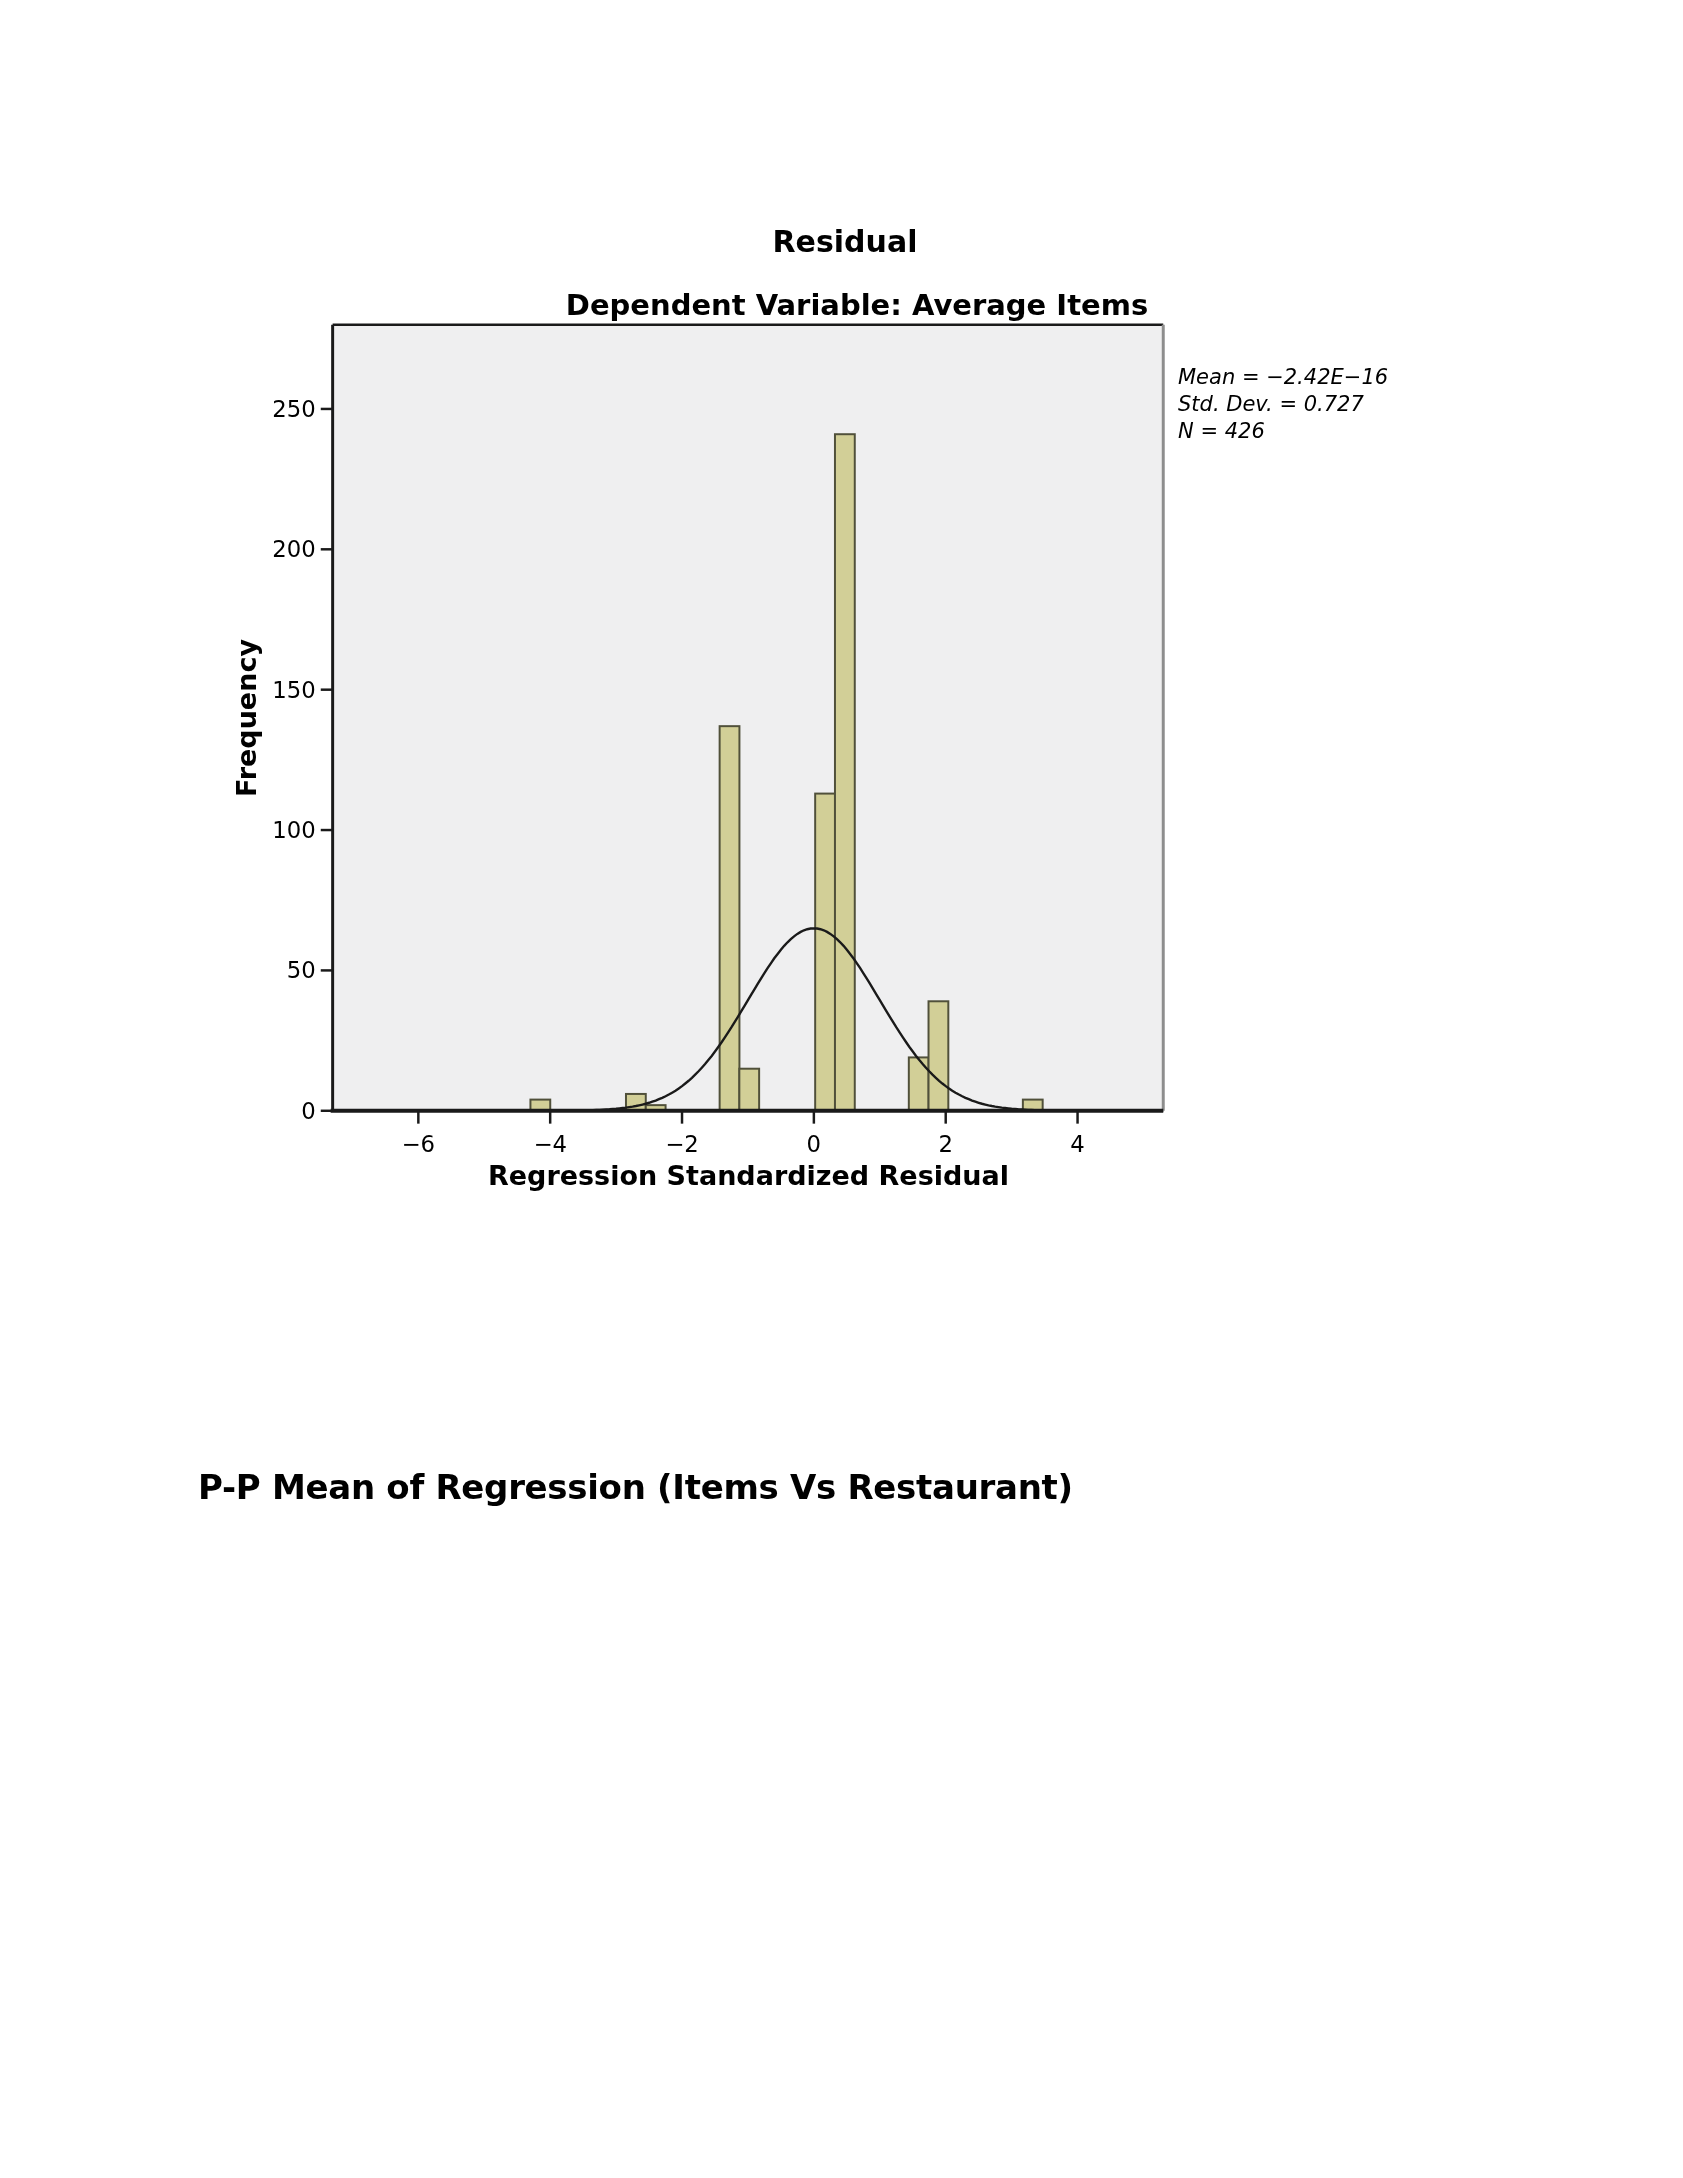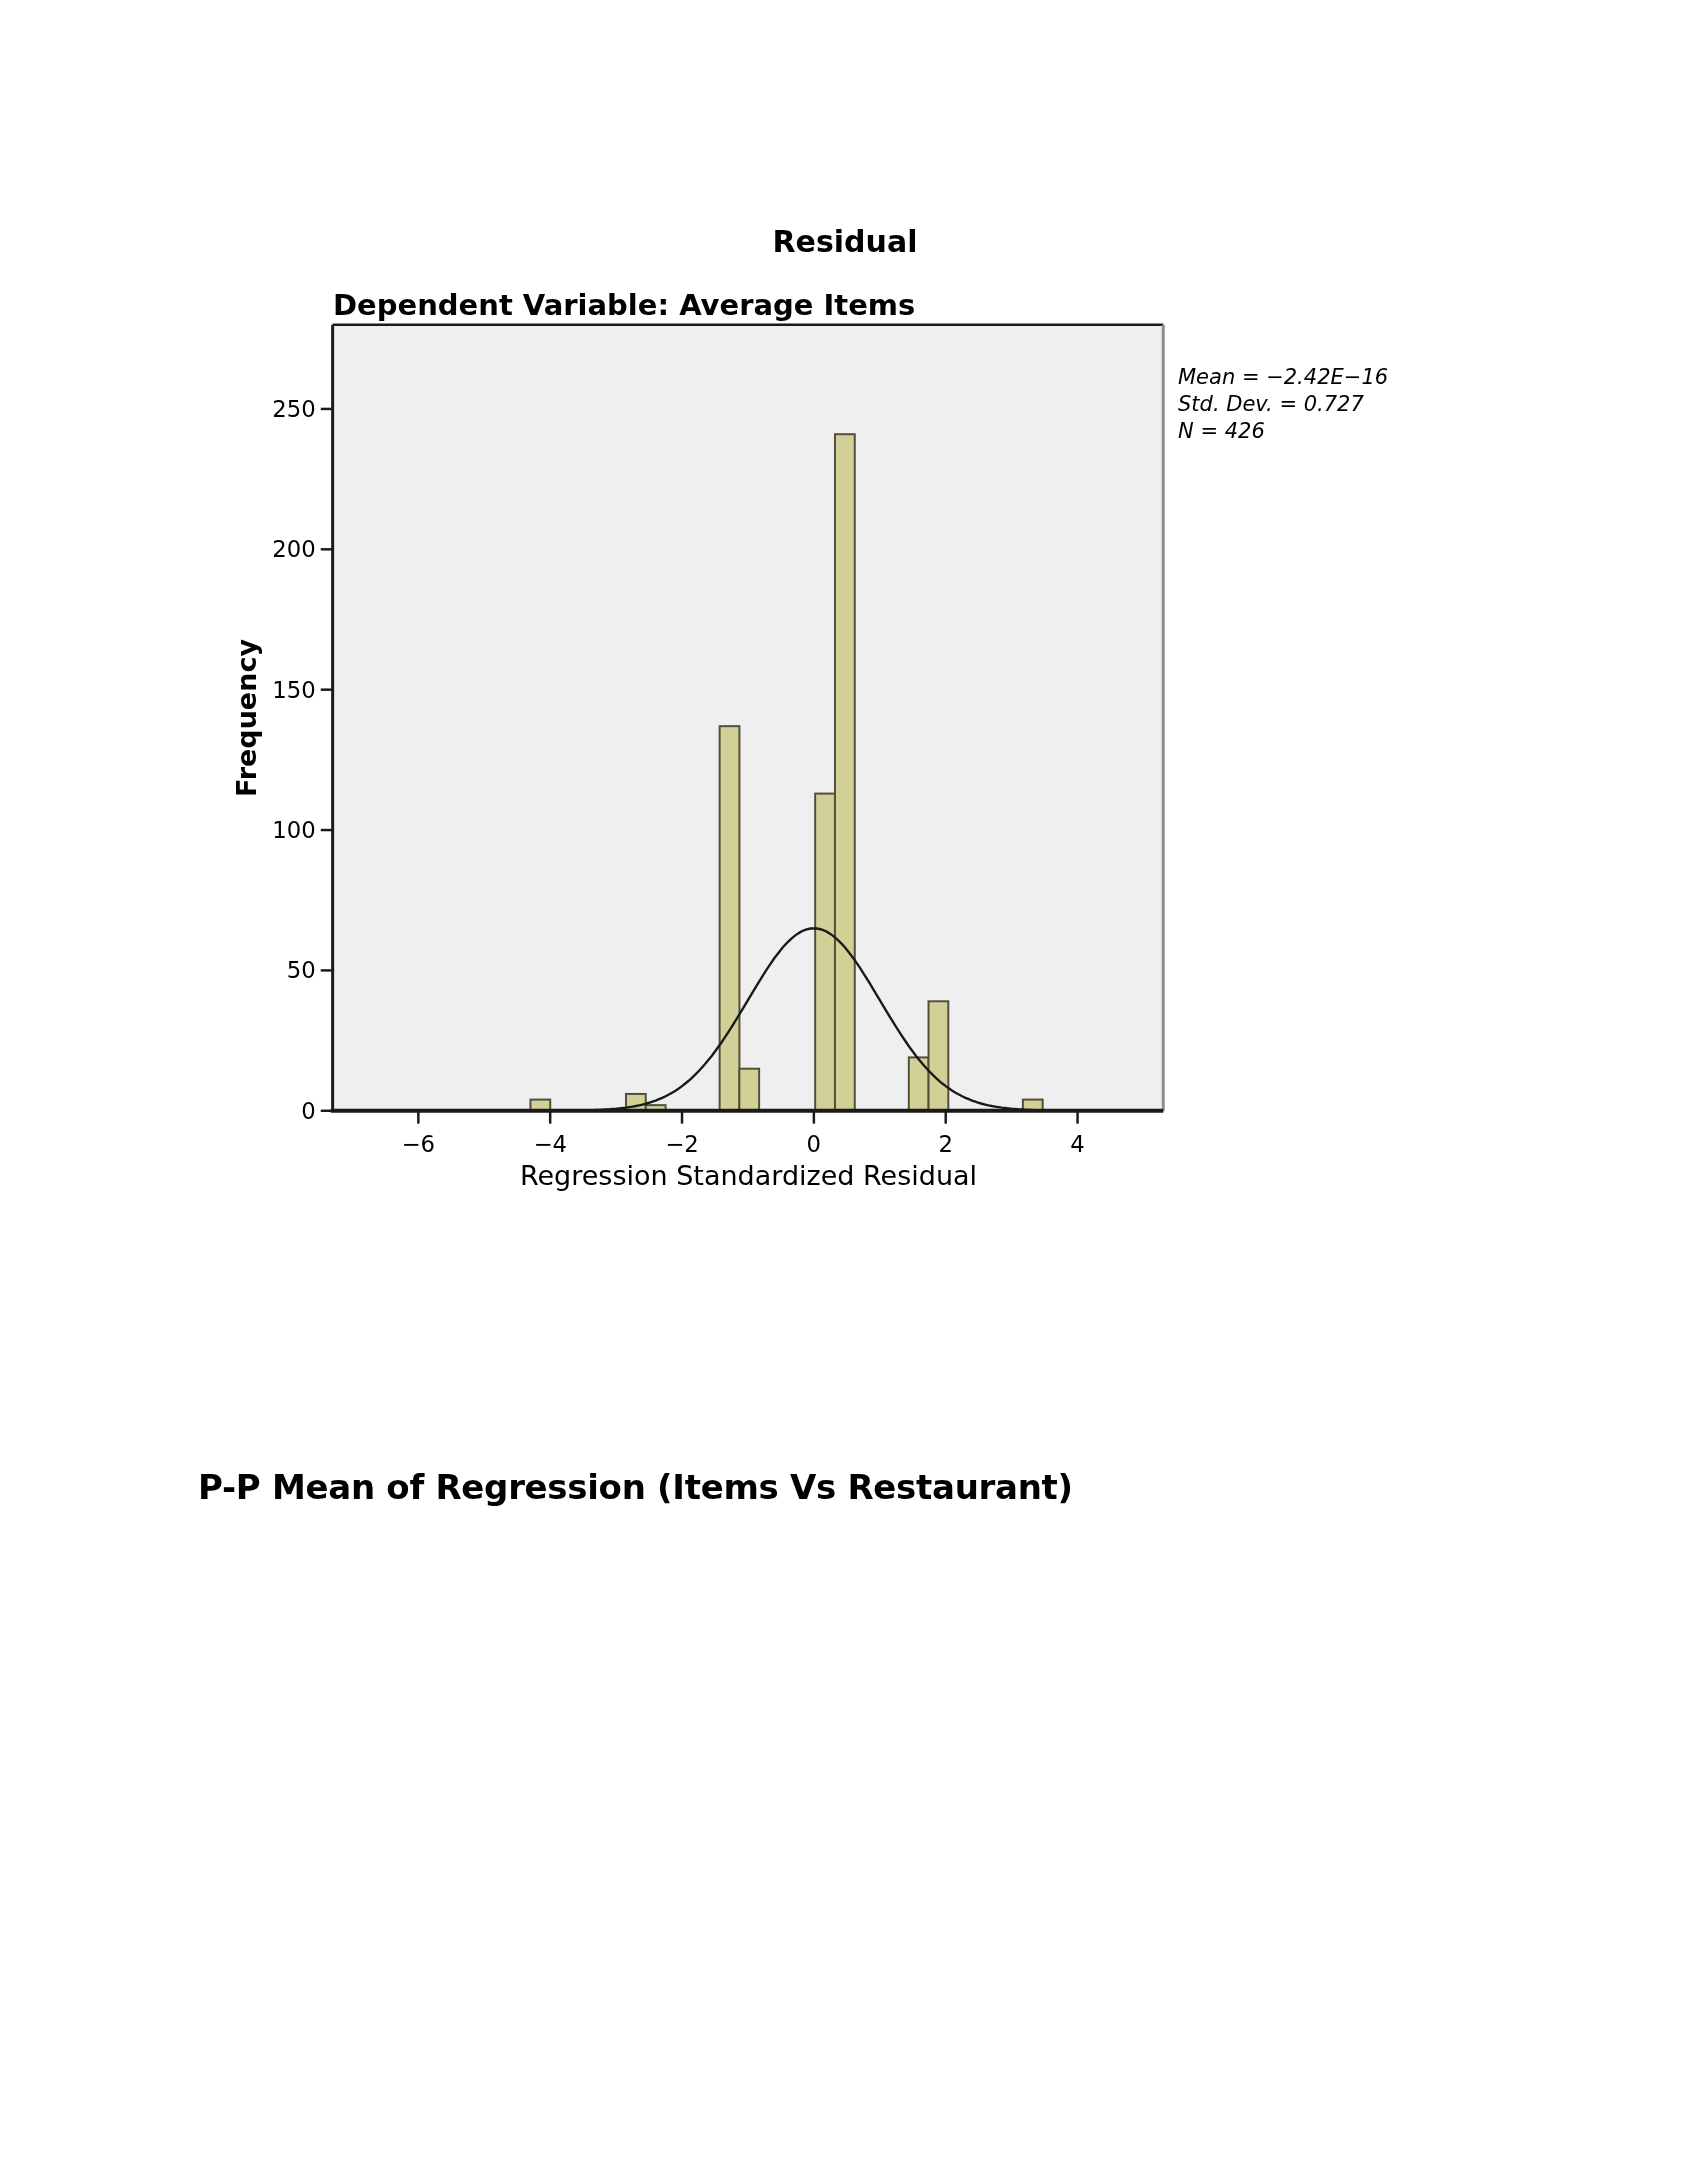--- a/index.html
+++ b/index.html
@@ -10,38 +10,38 @@
     overflow: hidden;
     font-family: "DejaVu Sans", sans-serif;
     color: #000000;
   }
   .abs { position: absolute; }
   .chart-title {
     left: 333px; top: 224px; width: 1024px;
     text-align: center; font-size: 30px; font-weight: bold;
   }
   .chart-subtitle {
-    left: 333px; top: 288px; width: 1024px;
-    text-align: left; font-size: 29px; font-weight: bold;
+    left: 345px; top: 288px; width: 1024px;
+    text-align: center; font-size: 29px; font-weight: bold;
   }
   .stats-block {
     left: 1178px; top: 364px;
     font-size: 21px; line-height: 27px;
     white-space: nowrap;
     font-style: italic;
   }
   .y-axis-title {
     left: 246px; top: 718px;
     transform: translate(-50%, -50%) rotate(-90deg);
     white-space: nowrap;
     font-size: 27px; font-weight: bold;
   }
   .x-axis-title {
     left: 333px; top: 1160px; width: 831px;
-    text-align: center; font-size: 27px; font-weight: normal;
+    text-align: center; font-size: 27px; font-weight: bold;
   }
   .pp-heading {
     left: 198px; top: 1467px;
     font-size: 34px; font-weight: bold;
     letter-spacing: -0.3px;
     white-space: nowrap;
   }
   #plot-svg { position: absolute; left: 0; top: 0; }
 </style>
 </head>

